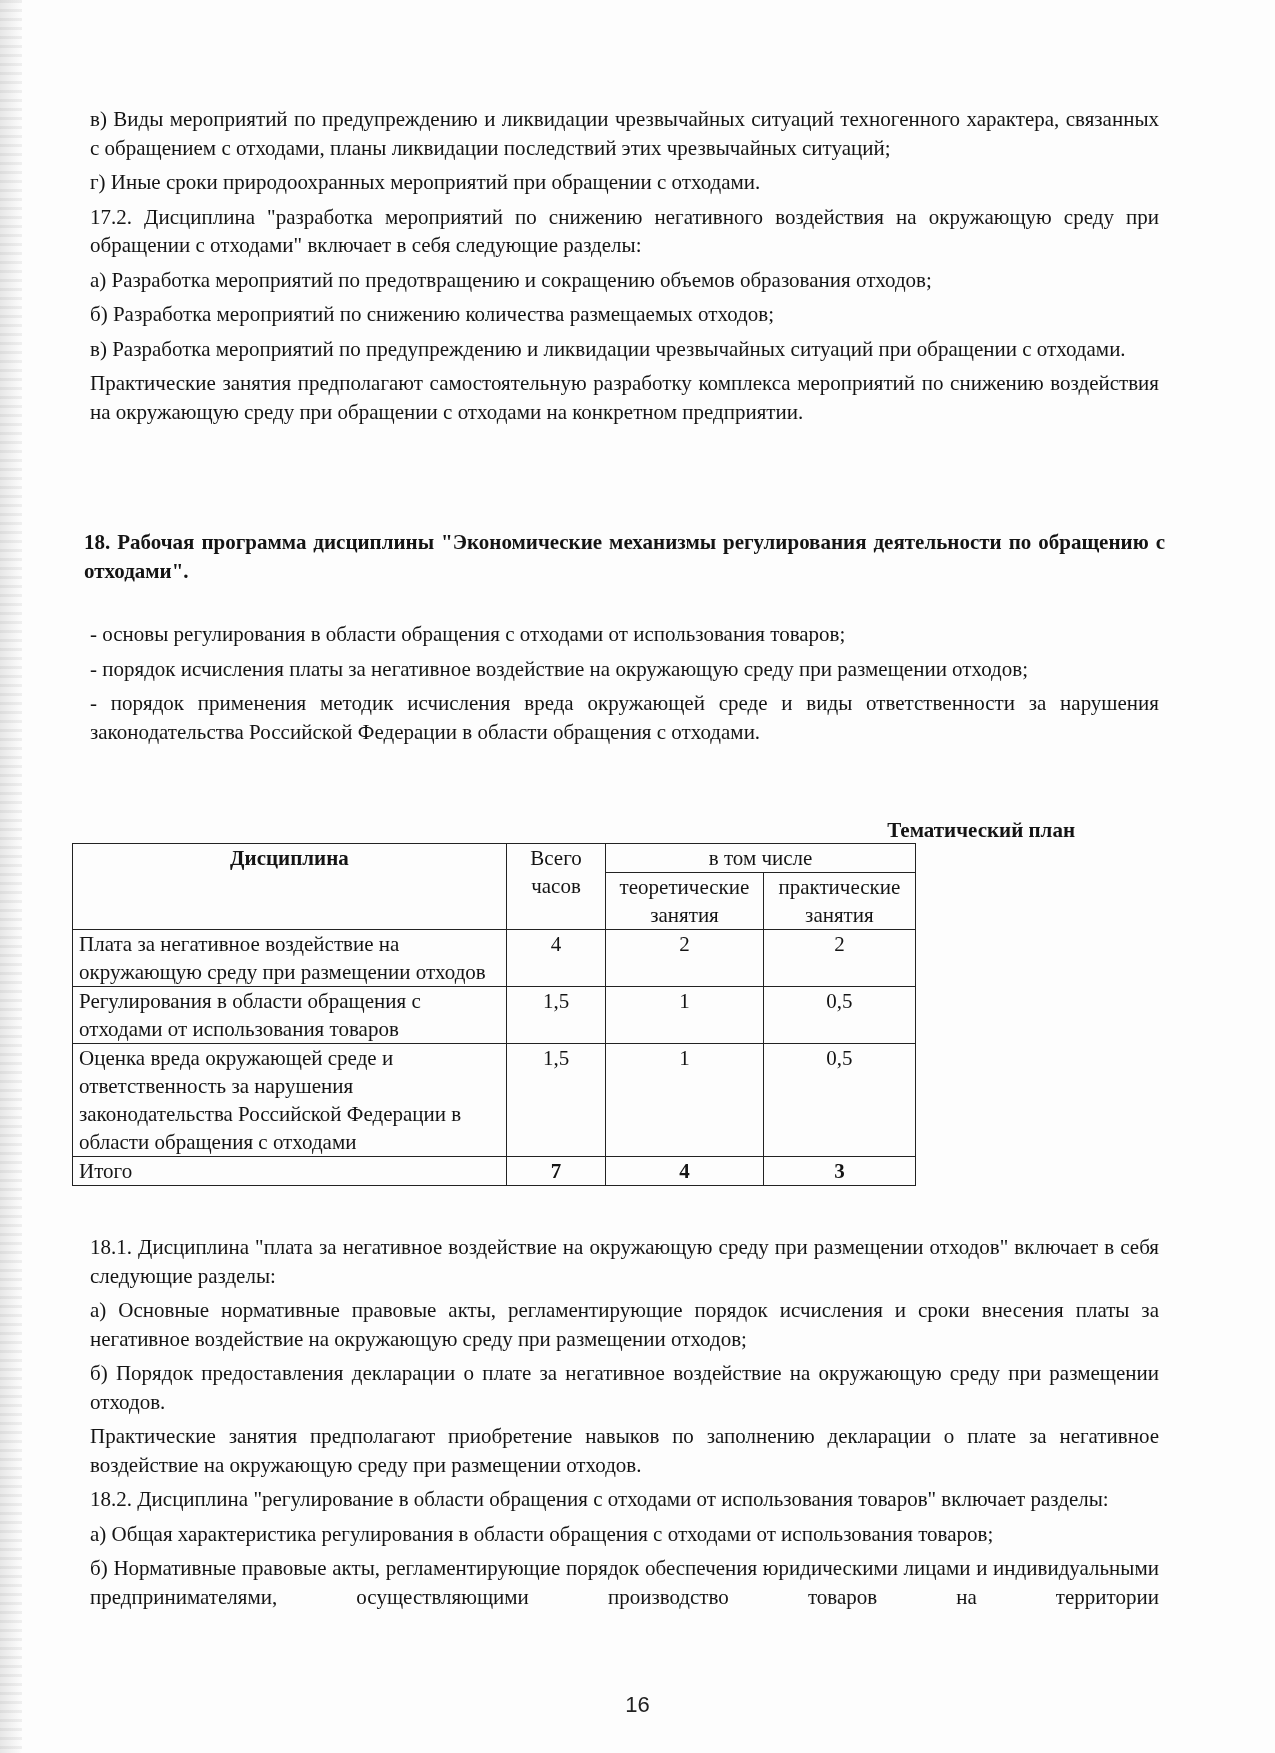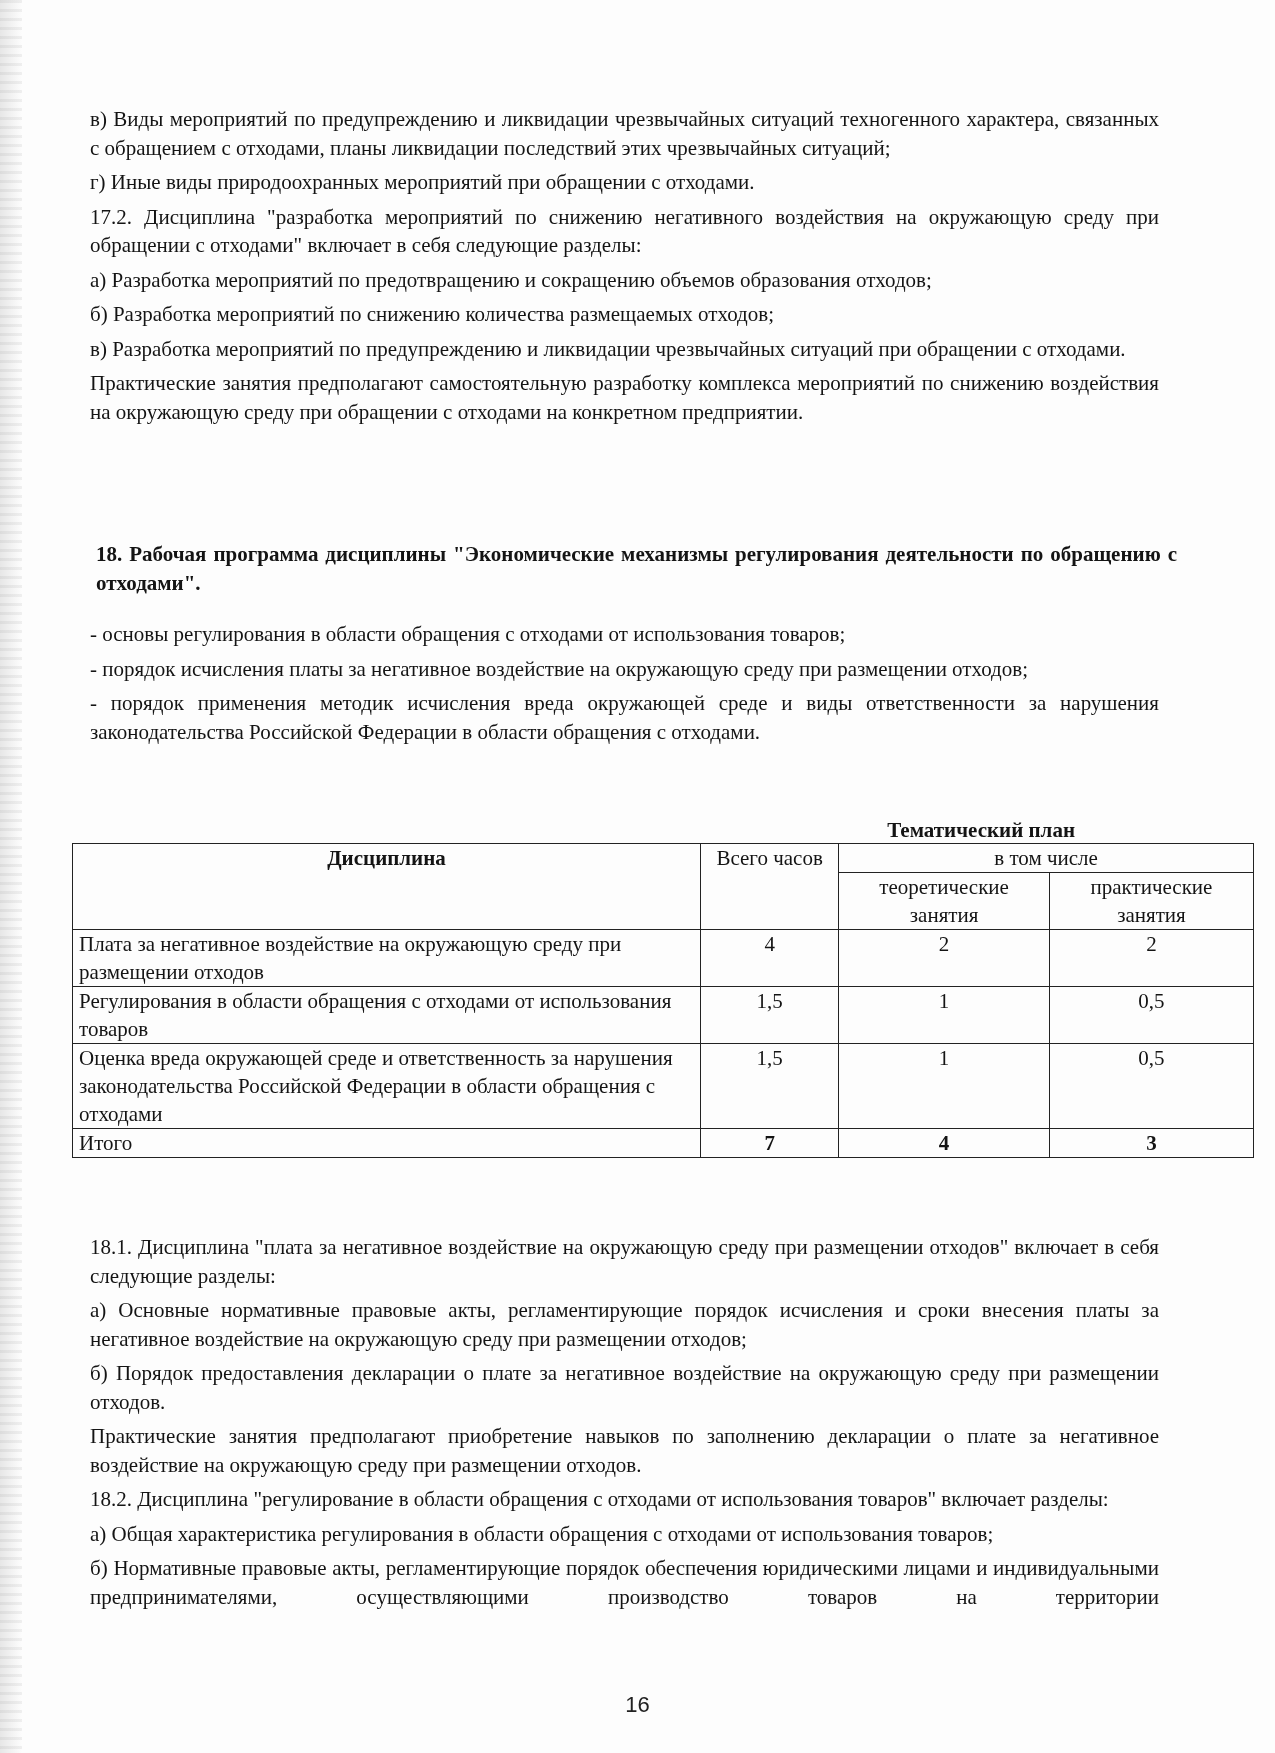--- a/index.html
+++ b/index.html
@@ -16,30 +16,30 @@
       linear-gradient(90deg, rgba(150,150,150,0.22), rgba(255,255,255,0));
   }
   .page { position: absolute; left: 84px; width: 1081px; }
   .p {
     font-size: 21px; line-height: 28.5px; margin: 6px;
     text-align: justify; text-align-last: left;
   }
   .blk1 { top: 99px; }
   .h18 {
     top: 528px; font-weight: bold; font-size: 21px; line-height: 28.5px;
-    text-align: justify; text-align-last: left; margin: 12px;
+    text-align: justify; text-align-last: left; margin: 0;
   }
   .plan { top: 614px; }
   .u { text-decoration: underline; }
   .caption {
     position: absolute; top: 816px; left: 72px; width: 1003px;
     text-align: right; font-weight: bold; font-size: 21px; line-height: 28px;
   }
   table.tp {
-    position: absolute; top: 843px; left: 72px; width: 1182px;
+    position: absolute; top: 843px; left: 72px; width: 844px;
     border-collapse: collapse; font-size: 21px; line-height: 28px;
   }
   table.tp td, table.tp th {
     border: 1.5px solid #222; padding: 0 6px; vertical-align: top;
     font-weight: normal;
   }
   table.tp th.disc { font-weight: bold; text-align: center; }
   table.tp .c { text-align: center; }
   table.tp .b { font-weight: bold; }
   .blk3 { top: 1227px; }
@@ -48,21 +48,21 @@
     font-family: "Liberation Sans", sans-serif; font-size: 22px; color: #222;
   }
 </style>
 </head>
 <body>
 
 <div class="scan-edge"></div>
 
 <div class="page blk1">
   <p class="p">в) Виды мероприятий по предупреждению и ликвидации чрезвычайных ситуаций техногенного характера, связанных с обращением с отходами, планы ликвидации последствий этих чрезвычайных ситуаций;</p>
-  <p class="p">г) Иные виды природоохранных мероприятий при обращении с отходами.</p>
+  <p class="p">г) Иные сроки природоохранных мероприятий при обращении с отходами.</p>
   <p class="p">17.2. Дисциплина "разработка мероприятий по снижению негативного воздействия на окружающую среду при обращении с отходами" включает в себя следующие разделы:</p>
   <p class="p">а) Разработка мероприятий по предотвращению и сокращению объемов образования отходов;</p>
   <p class="p">б) Разработка мероприятий по снижению количества размещаемых отходов;</p>
   <p class="p">в) Разработка мероприятий по предупреждению и ликвидации чрезвычайных ситуаций при обращении с отходами.</p>
   <p class="p">Практические занятия предполагают самостоятельную разработку комплекса мероприятий по снижению воздействия на окружающую среду при обращении с отходами на конкретном предприятии.</p>
 </div>
 
 <h2 class="page h18">18. Рабочая программа дисциплины "Экономические механизмы регулирования деятельности по обращению с отходами".</h2>
 
 <div class="page plan">

